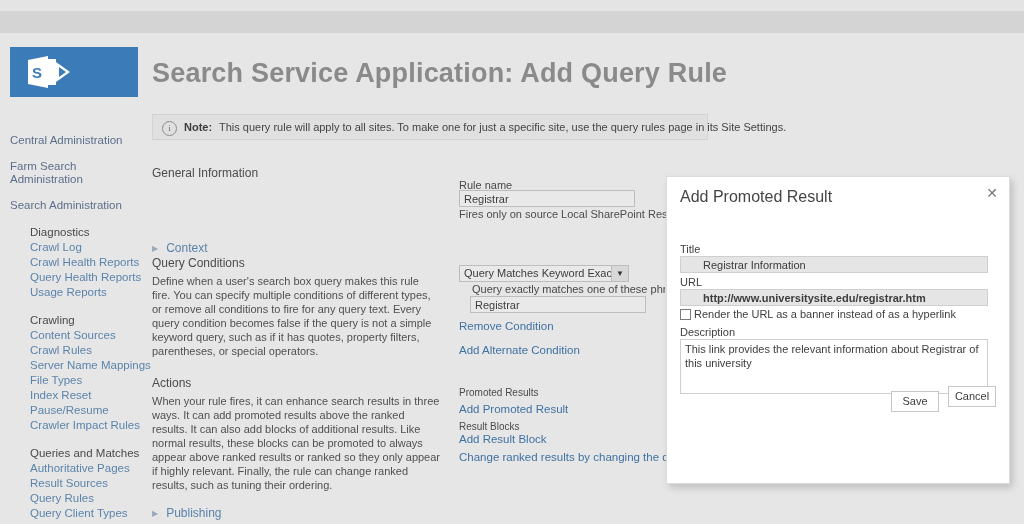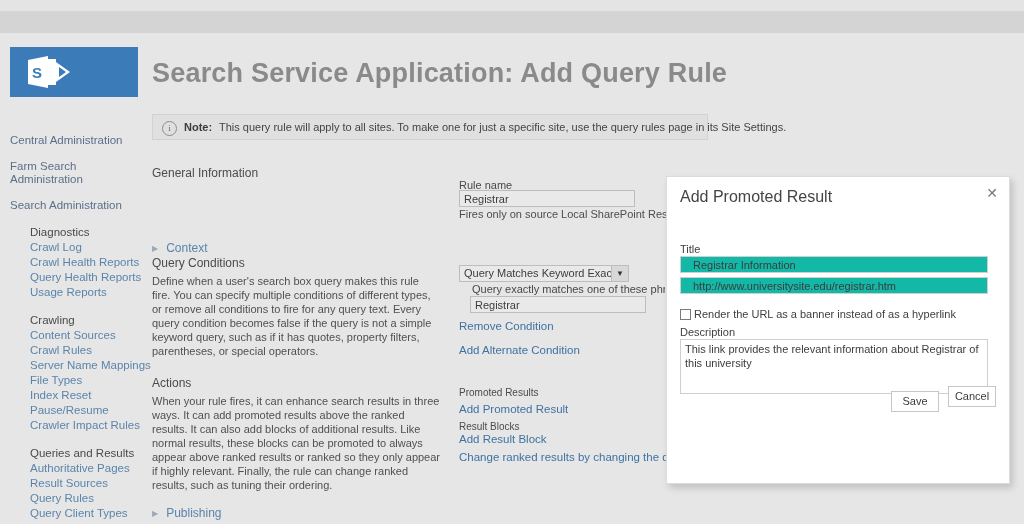--- a/index.html
+++ b/index.html
@@ -158,22 +158,22 @@
   }
   .radio-label {
     font-size: 11px; color: #3c3c3c; margin-left: 2px; margin-right: 11px;
   }
   .m-label {
     position: absolute; left: 13px; font-size: 11px; color: #404040;
   }
   .m-input {
     position: absolute; left: 13px; box-sizing: border-box;
     width: 308px; height: 17px;
-    background: #14b8a6; border: 1px solid #cfcfcf;
-    font-size: 11px; color: #3c3c3c; padding: 1px 12px;
+    background: #e5e5e5; border: 1px solid #cfcfcf;
+    font-size: 11px; color: #3c3c3c; padding: 1px 22px;
     font-family: "Liberation Sans", sans-serif;
   }
   .checkbox {
     display: inline-block; width: 11px; height: 11px;
     border: 1px solid #7a7a7a; background: #fff; vertical-align: -2px;
     box-sizing: border-box;
   }
   .m-textarea {
     position: absolute; left: 13px; box-sizing: border-box;
     width: 308px; height: 55px;
@@ -235,21 +235,21 @@
       <div class="nav-link">Content Sources</div>
       <div class="nav-link">Crawl Rules</div>
       <div class="nav-link">Server Name Mappings</div>
       <div class="nav-link">File Types</div>
       <div class="nav-link">Index Reset</div>
       <div class="nav-link">Pause/Resume</div>
       <div class="nav-link">Crawler Impact Rules</div>
     </div>
 
     <div class="nav-group">
-      <div class="nav-head">Queries and Results</div>
+      <div class="nav-head">Queries and Matches</div>
       <div class="nav-link">Authoritative Pages</div>
       <div class="nav-link">Result Sources</div>
       <div class="nav-link">Query Rules</div>
       <div class="nav-link">Query Client Types</div>
       <div class="nav-link">Search Schema</div>
 
     </div>
   </div>
 
   <div class="section-head" style="left:152px; top:166px;">General Information</div>
@@ -293,21 +293,21 @@
 
   <div class="modal">
     <div class="modal-title">Add Promoted Result</div>
     <div class="modal-close">✕</div>
 
 
     <div class="m-label" style="top:66px;">Title</div>
     <input class="m-input" style="top: 79px;" value="Registrar Information">
 
     <div class="m-label" style="top:99px;">URL</div>
-    <input class="m-input" style="top: 100px;" value="http://www.universitysite.edu/registrar.htm">
+    <input class="m-input" style="top: 112px; font-weight: bold;" value="http://www.universitysite.edu/registrar.htm">
 
     <div class="m-label" style="top:131px;"><span class="checkbox"></span><span style="margin-left:3px;">Render the URL as a banner instead of as a hyperlink</span></div>
 
     <div class="m-label" style="top:149px;">Description</div>
     <textarea class="m-textarea" style="top: 162px;">This link provides the relevant information about Registrar of this university</textarea>
 
     <div class="m-btn" style="left:224px; top:214px;">Save</div>
     <div class="m-btn" style="left:281px; top:209px;">Cancel</div>
   </div>
 

